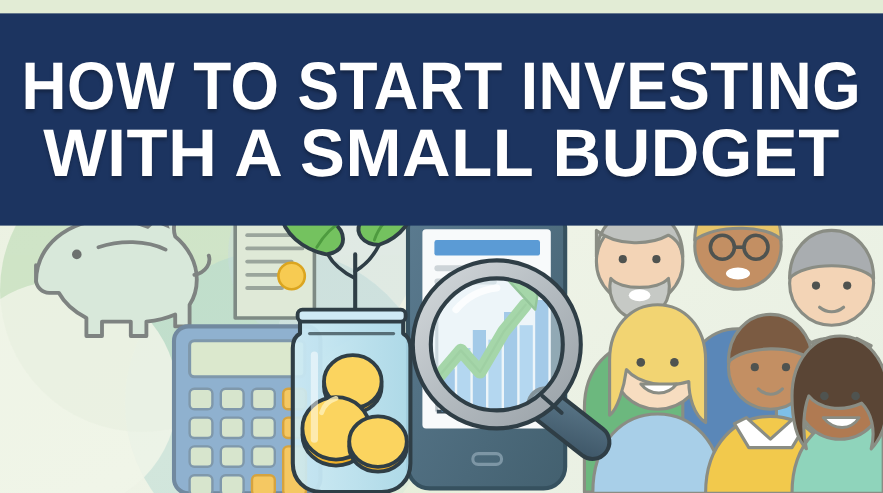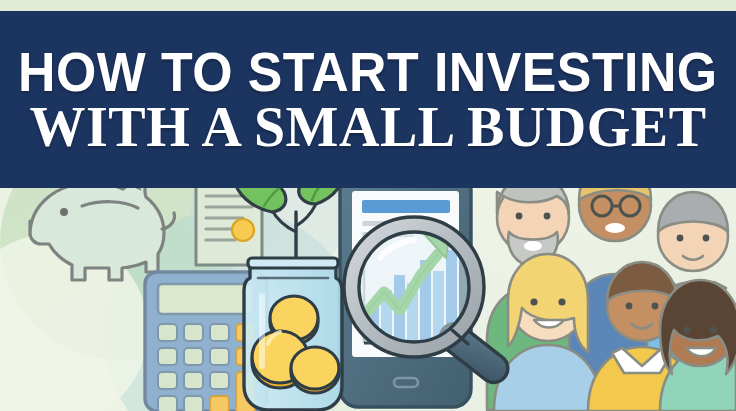--- a/index.html
+++ b/index.html
@@ -299,16 +299,16 @@
       </g>
 
       <rect x="0" y="0" width="736" height="411" fill="none"></rect>
     </g>
   </svg>
 
   <div class="top-strip"></div>
 
   <div class="title-band">
     <div class="title-line l1" style="transform: scaleX(0.925926); font-size: 56px;">How To Start Investing</div>
-    <div class="title-line l2" style="transform: scaleX(1); font-size: 56px; font-family: Liberation Serif, serif;">With A Small Budget</div>
+    <div class="title-line l2" style="transform: scaleX(1); font-size: 56px;">With A Small Budget</div>
   </div>
 
 </div>
 
 </body></html>

